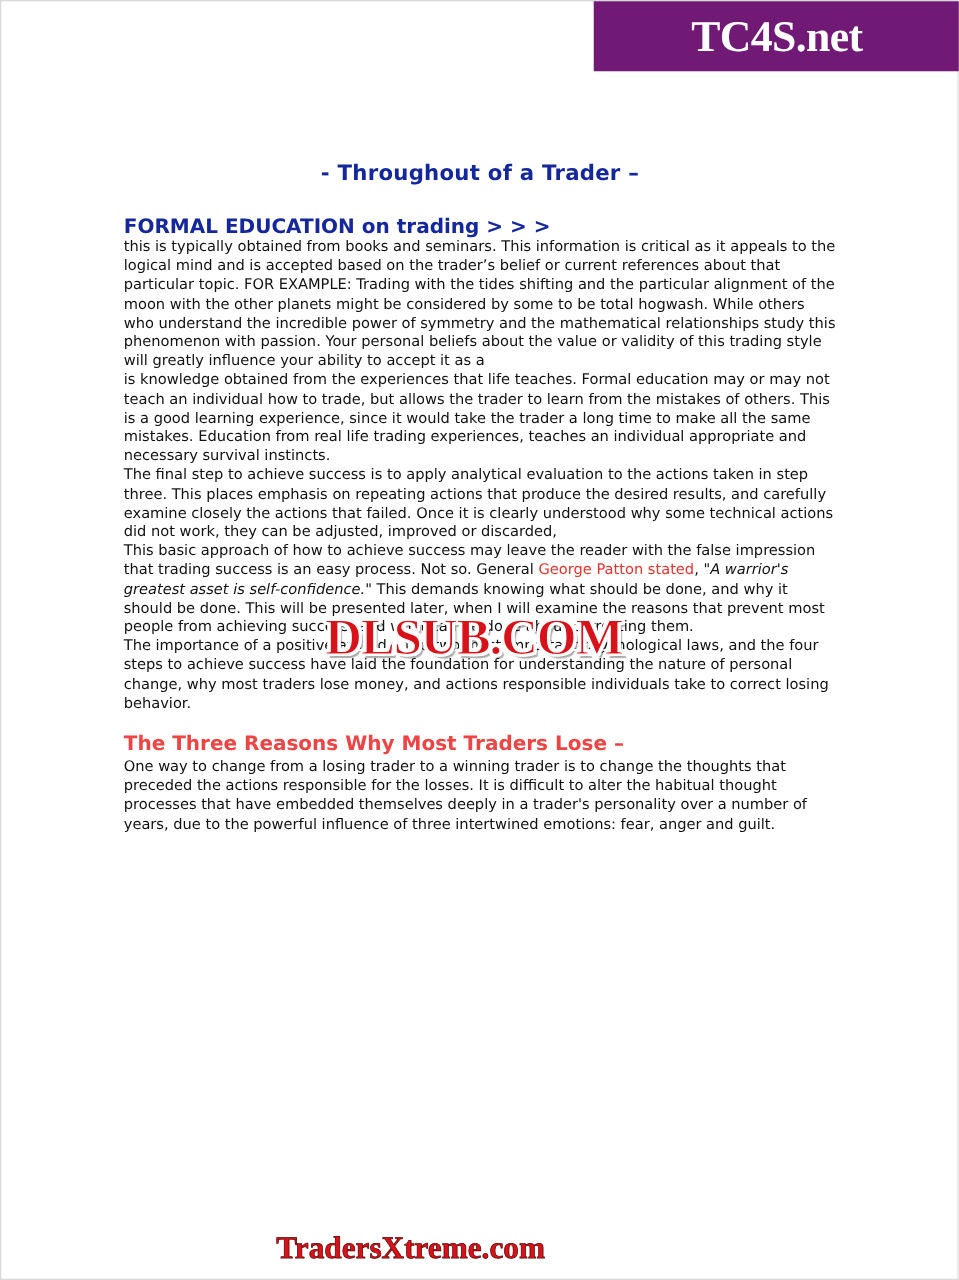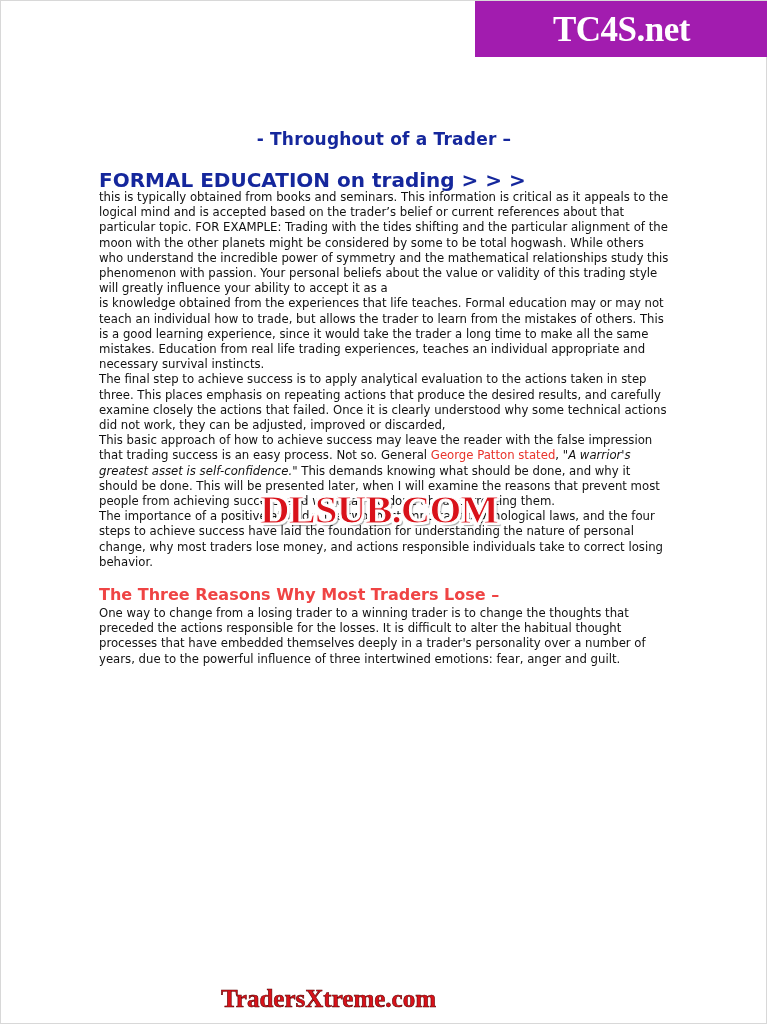--- a/index.html
+++ b/index.html
@@ -24,21 +24,21 @@
     box-sizing: border-box;
   }
 
   
   .header-banner {
     position: absolute;
     left: 474px;
     top: 0px;
     width: 293px;
     height: 56px;
-    background: #a21caf;
+    background: #701a75;
     display: flex;
     align-items: center;
     justify-content: center;
   }
   .header-banner .brand {
     color: #ffffff;
     font-family: "Liberation Serif", serif;
     font-weight: bold;
     font-size: 35px;
     letter-spacing: -0.5px;
@@ -65,21 +65,21 @@
     margin: 0;
     color: #111111;
     font-size: 11.7px;
     line-height: 15.2px;
     text-align: left;
   }
   .heading-blue {
     margin: 4px 0 0 0;
     color: #15279c;
     font-weight: bold;
-    font-size: 20px;
+    font-size: 16px;
     line-height: 19px;
   }
   .heading-blue.small-gap {
     margin-top: 7px;
   }
   .section-head-big {
     margin: 14px 0 1px 0;
     color: #ef4444;
     font-weight: bold;
     font-size: 16px;

